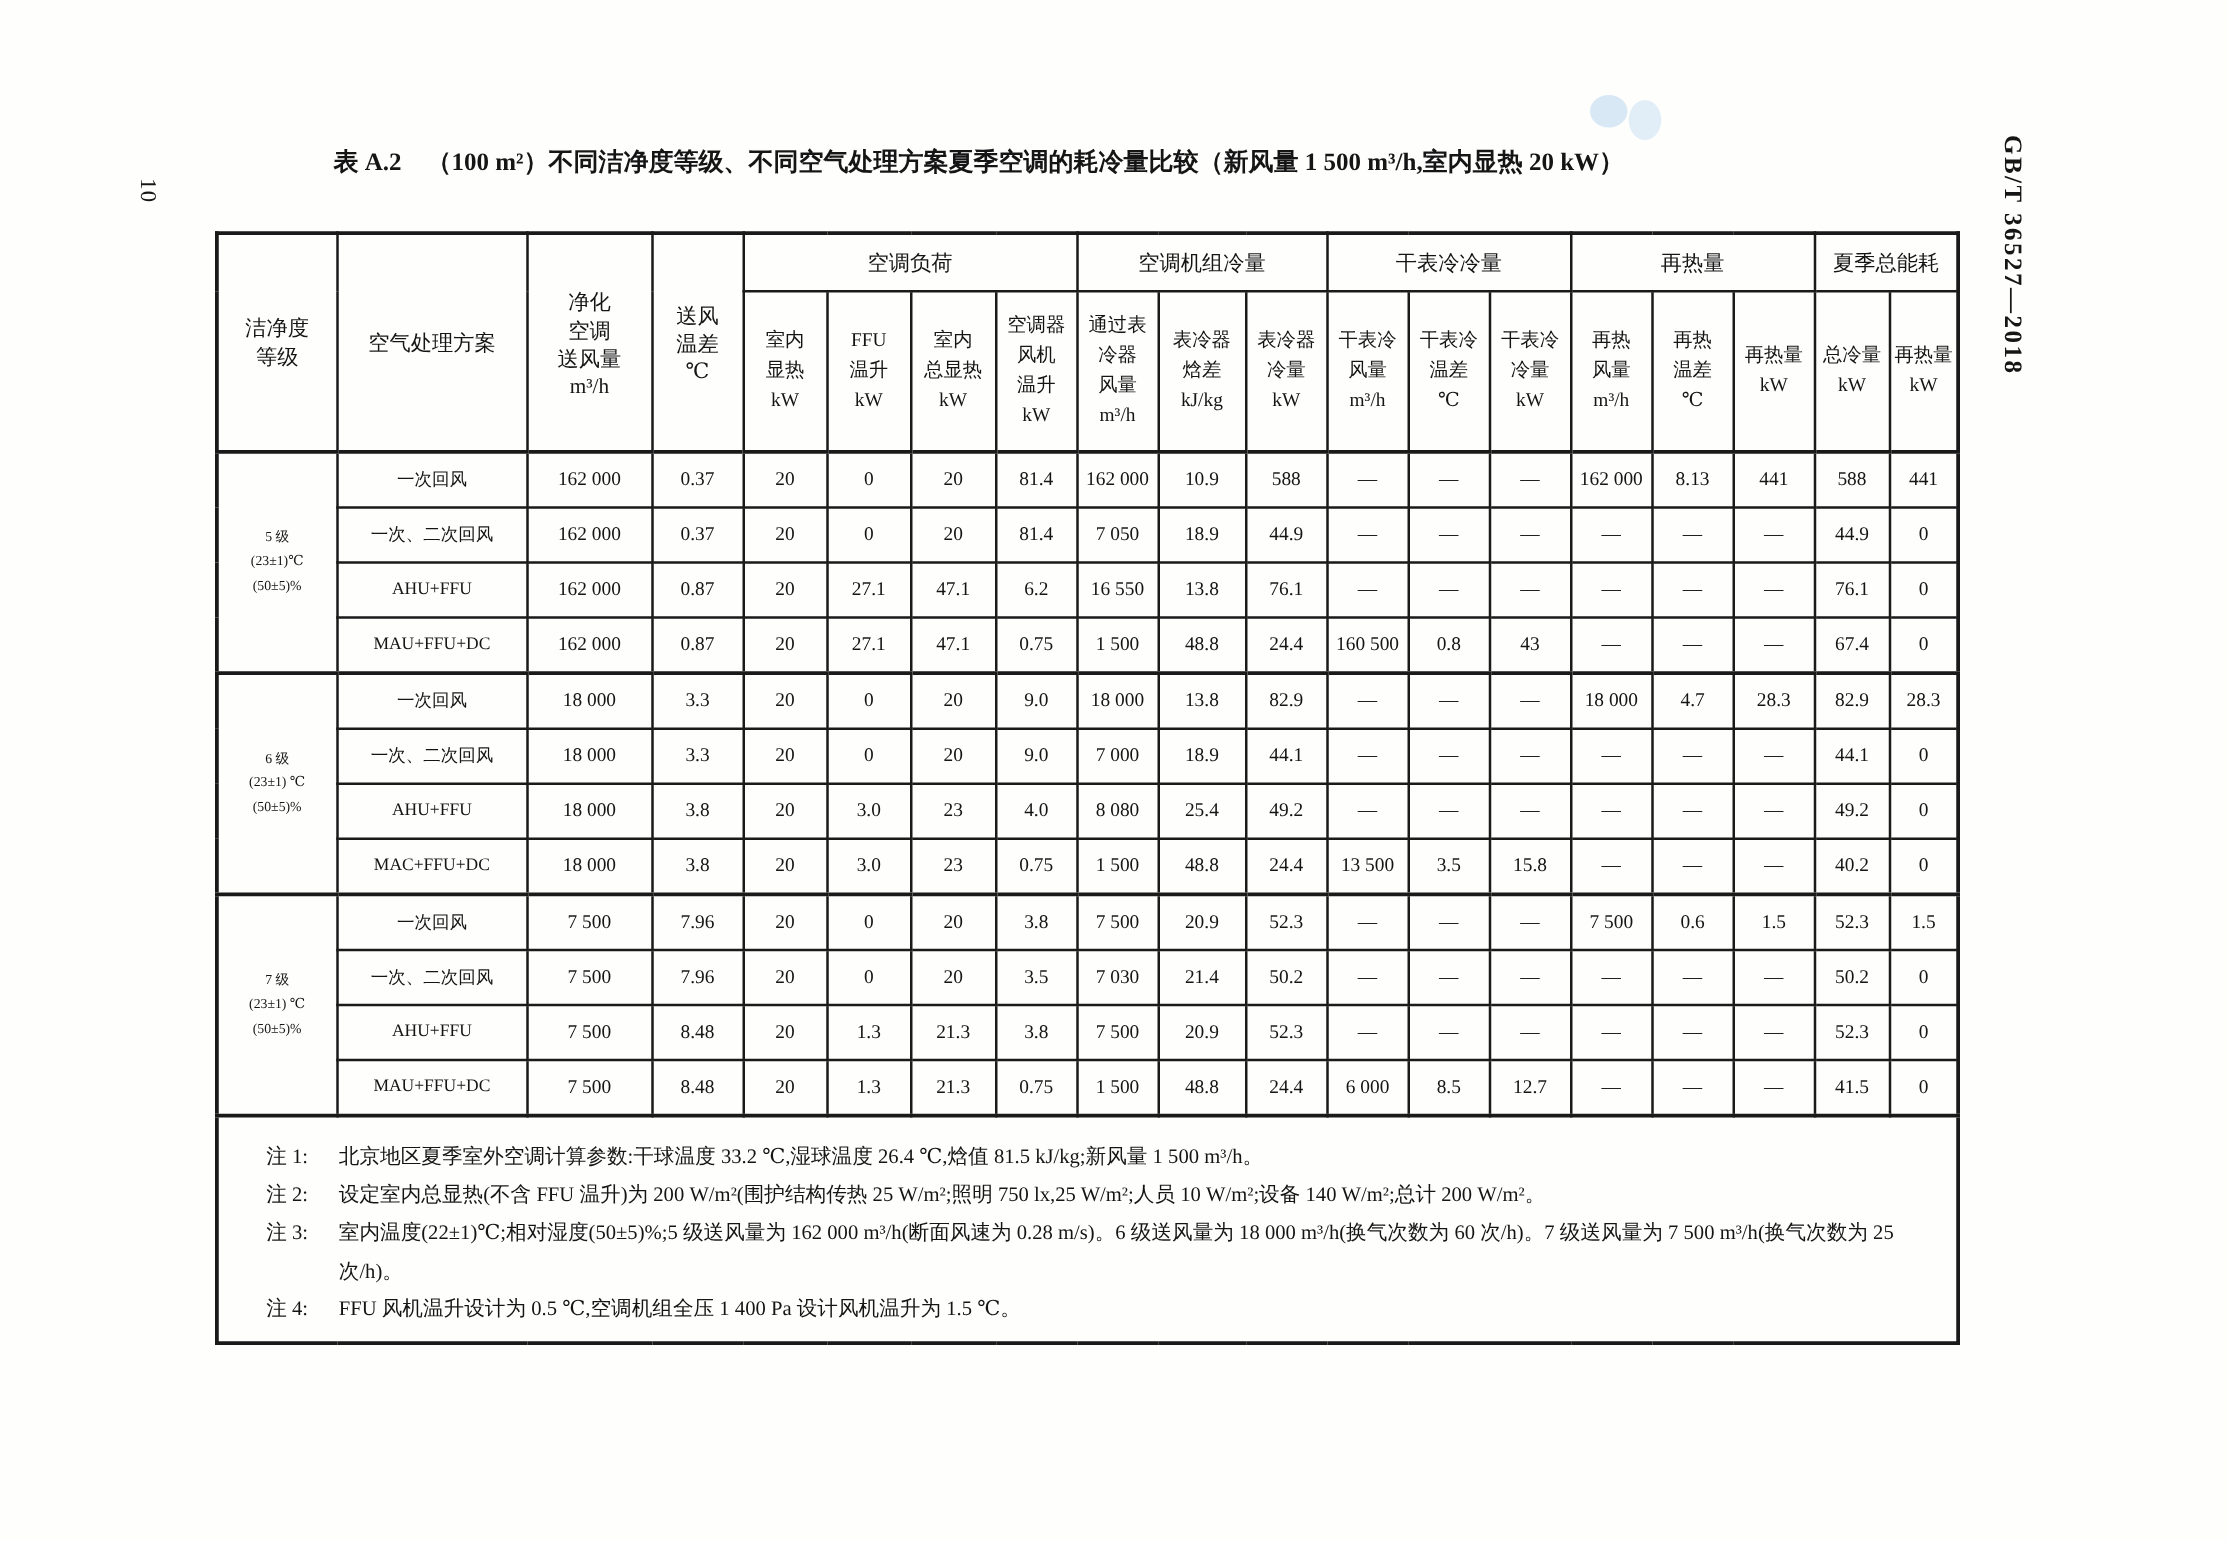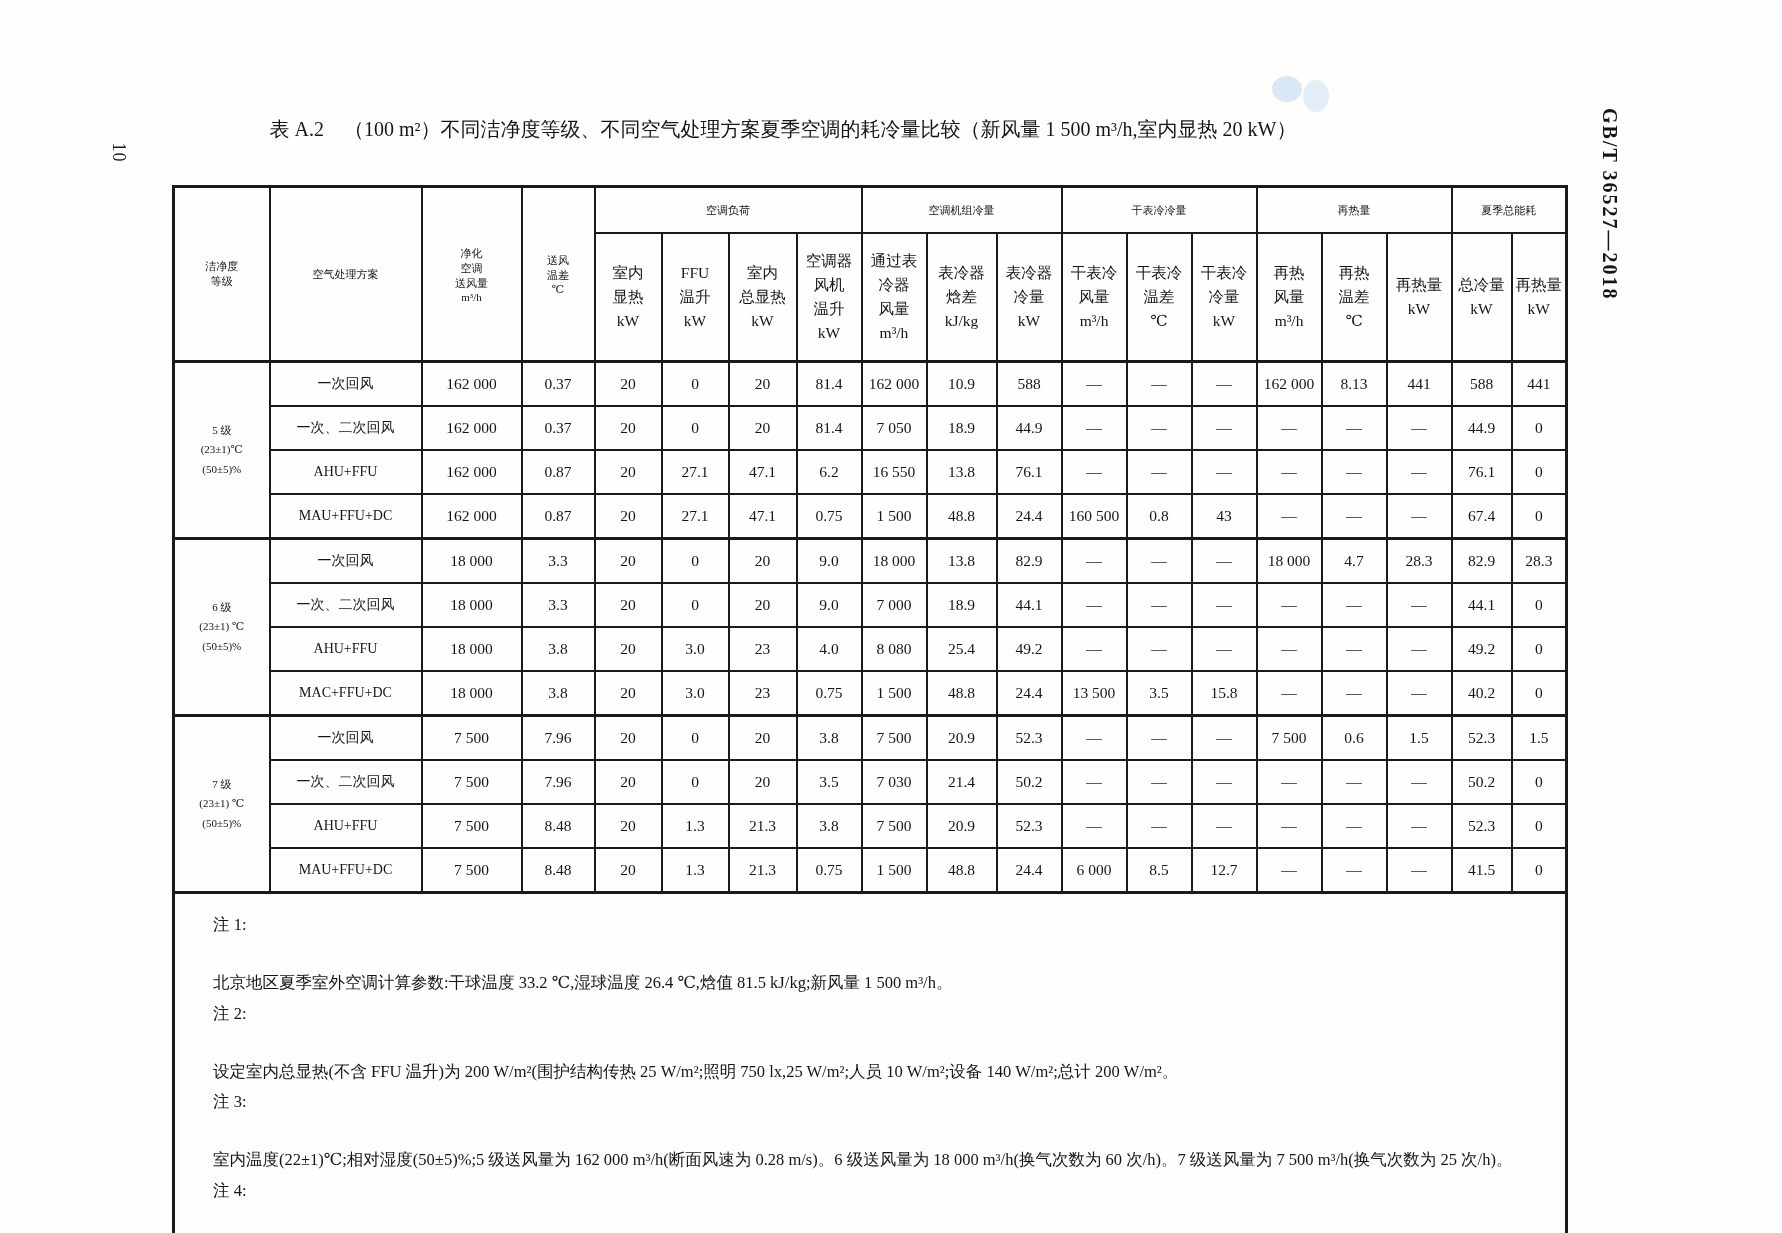--- a/index.html
+++ b/index.html
@@ -14,45 +14,45 @@
   .page-number {
     position:absolute; left:108px; top:142px; font-size:18px; letter-spacing:1px;
     transform:rotate(90deg); transform-origin:center;
   }
   .doc-number {
     position:absolute; left:1598px; top:108px; font-weight:bold; font-size:20px;
     writing-mode:vertical-rl; text-orientation:mixed; letter-spacing:2px; white-space:nowrap;
   }
   .title {
     position:absolute; top:116px; left:172px; width:1392px; box-sizing:border-box;
-    padding-right:170px; text-align:center; font-weight:normal; font-size:20px; white-space:nowrap;
+    padding-right:170px; text-align:center; font-weight:bold; font-size:20px; white-space:nowrap;
   }
 
   table.main {
     position:absolute; top:185px; left:172px; width:1392px;
     border-collapse:collapse; table-layout:fixed;
     border:3px solid #1a1a1a;
   }
   th, td {
     border:2px solid #1a1a1a; text-align:center; vertical-align:middle;
     font-weight:normal; font-size:15.5px; padding:0 1px; white-space:pre-line;
     overflow:hidden;
   }
-  thead tr.group-row th { height:44px; font-size:11px; }
+  thead tr.group-row th { height:44px; font-size:17px; }
   thead tr.sub-row th { height:126px; line-height:1.55; }
   thead tr.sub-row th { border-bottom:3px solid #1a1a1a; }
   tbody td, tbody th { height:42px; font-size:15.5px; }
   tbody tr.group-start td, tbody tr.group-start th { border-top:3px solid #1a1a1a; }
   th.level-cell { font-size:11px; line-height:1.75; }
   td.scheme-cell { font-size:14px; }
   tfoot td.notes-cell {
     border-top:3px solid #1a1a1a; text-align:left; vertical-align:top;
     padding:16px 24px 10px 38px; white-space:normal;
   }
-  .note { display:flex; font-size:16.5px; line-height:1.85;flex-direction:column; }
+  .note { display:flex; font-size:16.5px; line-height:1.85; }
   .note-label { flex:0 0 58px; }
   .note-text { flex:1; }
 </style>
 </head>
 <body>
 
 <div class="page">
   <div class="scan-blob blob1"></div>
   <div class="scan-blob blob2"></div>
 

